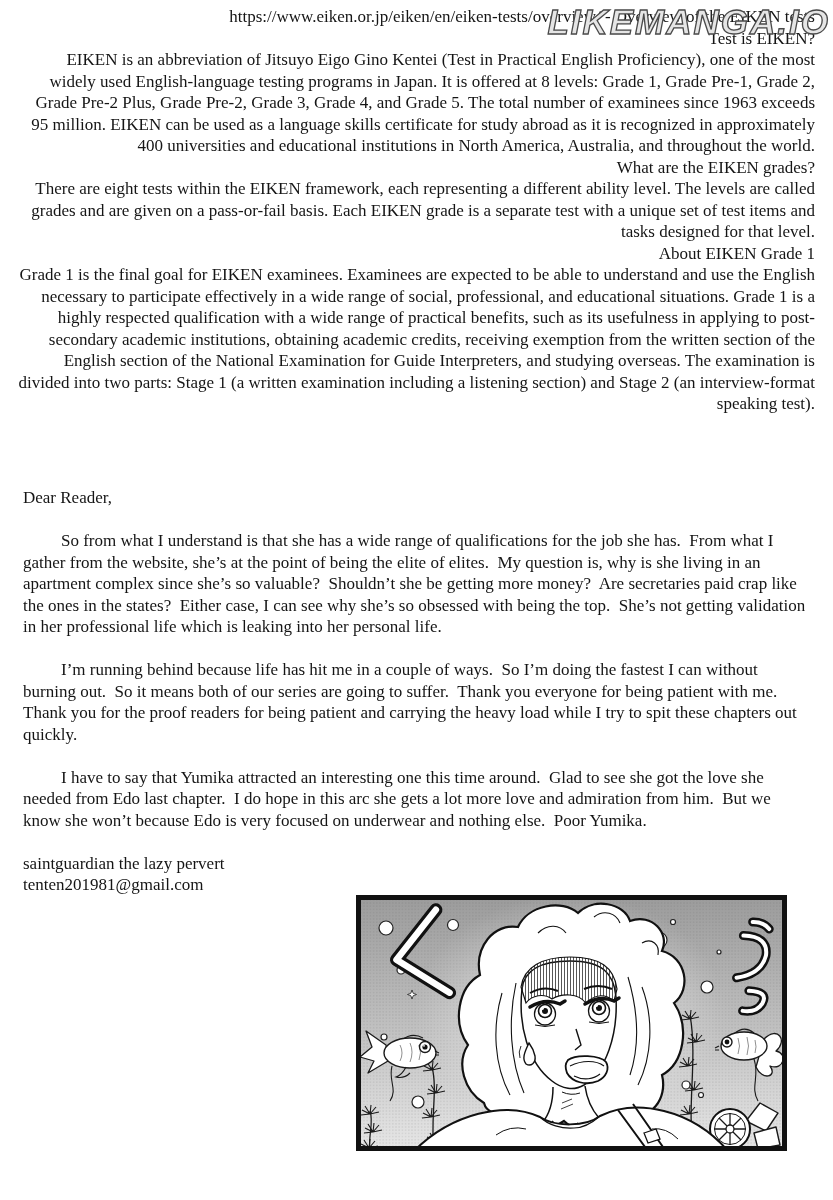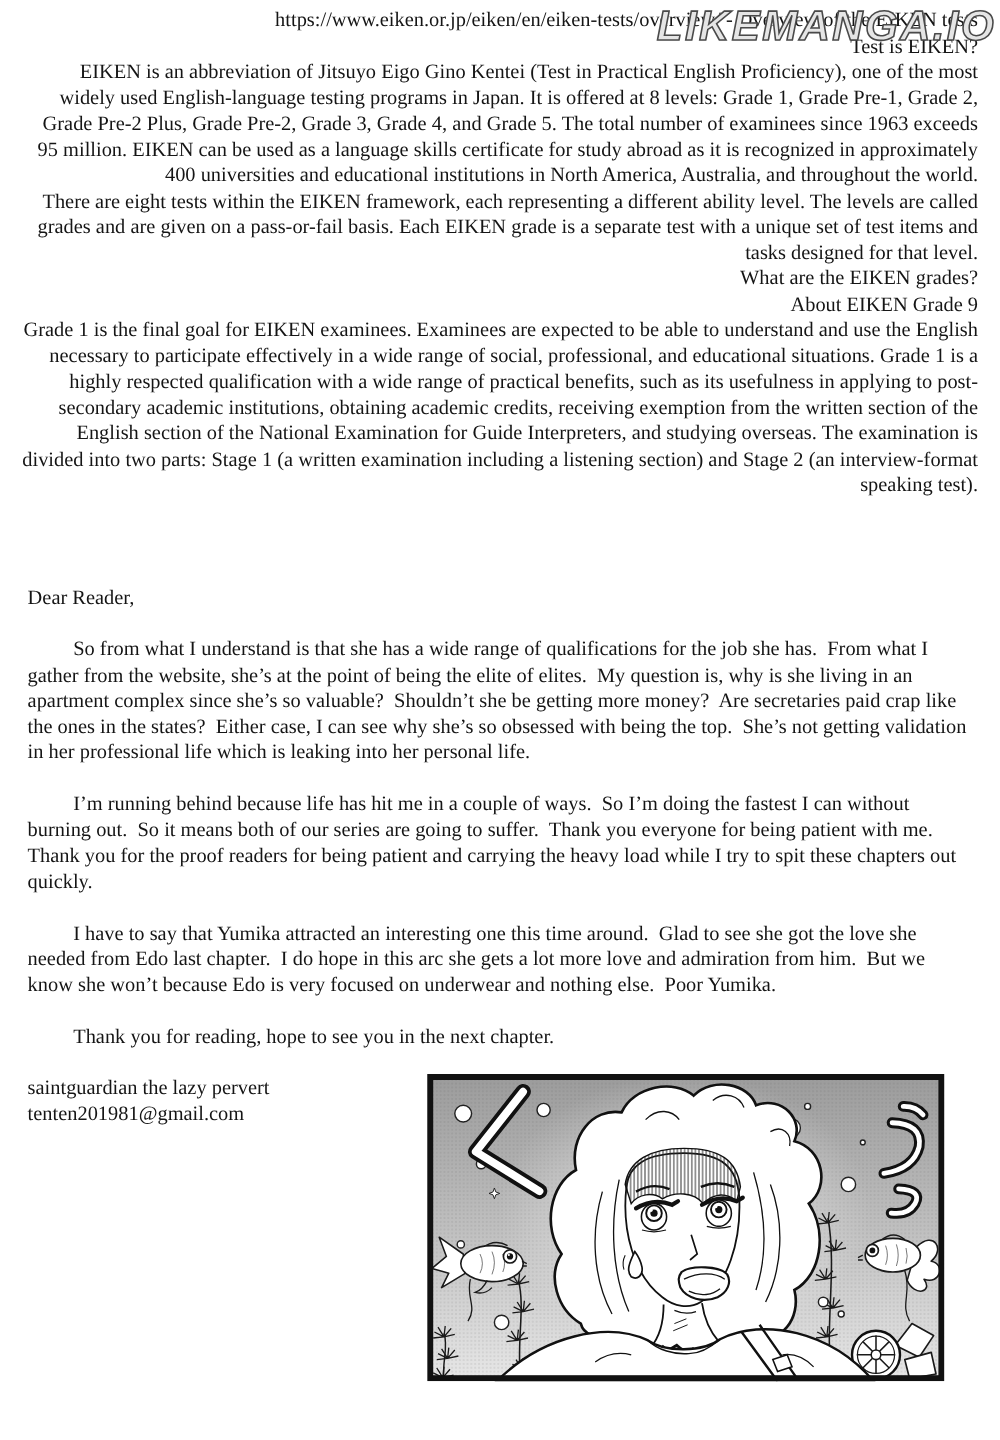--- a/index.html
+++ b/index.html
@@ -38,32 +38,31 @@
 <body>
 
 <div class="page">
 
   <div class="watermark">LIKEMANGA.IO</div>
 
   <div class="article">
     <div>https://www.eiken.or.jp/eiken/en/eiken-tests/overview/ - Overview of the EIKEN tests</div>
     <div>Test is EIKEN?</div>
     <div>EIKEN is an abbreviation of Jitsuyo Eigo Gino Kentei (Test in Practical English Proficiency), one of the most widely used English-language testing programs in Japan. It is offered at 8 levels: Grade 1, Grade Pre-1, Grade 2, Grade Pre-2 Plus, Grade Pre-2, Grade 3, Grade 4, and Grade 5. The total number of examinees since 1963 exceeds 95 million. EIKEN can be used as a language skills certificate for study abroad as it is recognized in approximately 400 universities and educational institutions in North America, Australia, and throughout the world.</div>
+    <div>What are the EIKEN grades?</div>
     <div>There are eight tests within the EIKEN framework, each representing a different ability level. The levels are called grades and are given on a pass-or-fail basis. Each EIKEN grade is a separate test with a unique set of test items and tasks designed for that level.</div>
-    <div>What are the EIKEN grades?</div>
-    <div>About EIKEN Grade 9</div>
+    <div>About EIKEN Grade 1</div>
     <div>Grade 1 is the final goal for EIKEN examinees. Examinees are expected to be able to understand and use the English necessary to participate effectively in a wide range of social, professional, and educational situations. Grade 1 is a highly respected qualification with a wide range of practical benefits, such as its usefulness in applying to post-secondary academic institutions, obtaining academic credits, receiving exemption from the written section of the English section of the National Examination for Guide Interpreters, and studying overseas. The examination is divided into two parts: Stage 1 (a written examination including a listening section) and Stage 2 (an interview-format speaking test).</div>
   </div>
 
   <div class="letter">
     <p class="salutation">Dear Reader,</p>
     <p class="indent">So from what I understand is that she has a wide range of qualifications for the job she has.  From what I gather from the website, she’s at the point of being the elite of elites.  My question is, why is she living in an apartment complex since she’s so valuable?  Shouldn’t she be getting more money?  Are secretaries paid crap like the ones in the states?  Either case, I can see why she’s so obsessed with being the top.  She’s not getting validation in her professional life which is leaking into her personal life.</p>
     <p class="indent">I’m running behind because life has hit me in a couple of ways.  So I’m doing the fastest I can without burning out.  So it means both of our series are going to suffer.  Thank you everyone for being patient with me.  Thank you for the proof readers for being patient and carrying the heavy load while I try to spit these chapters out quickly.</p>
     <p class="indent">I have to say that Yumika attracted an interesting one this time around.  Glad to see she got the love she needed from Edo last chapter.  I do hope in this arc she gets a lot more love and admiration from him.  But we know she won’t because Edo is very focused on underwear and nothing else.  Poor Yumika.</p>
-    <p class="indent">Thank you for reading, hope to see you in the next chapter.</p>
     <div class="sig-line">saintguardian the lazy pervert</div>
     <div class="sig-line">tenten201981@gmail.com</div>
   </div>
 
   <div class="manga-panel">
     <svg width="431" height="256" viewBox="0 0 431 256" xmlns="http://www.w3.org/2000/svg">
       <defs>
         <linearGradient id="waterGrad" x1="0" y1="0" x2="0" y2="1">
           <stop offset="0" stop-color="#9b9b9b"></stop>
           <stop offset="0.5" stop-color="#bfbfbf"></stop>

